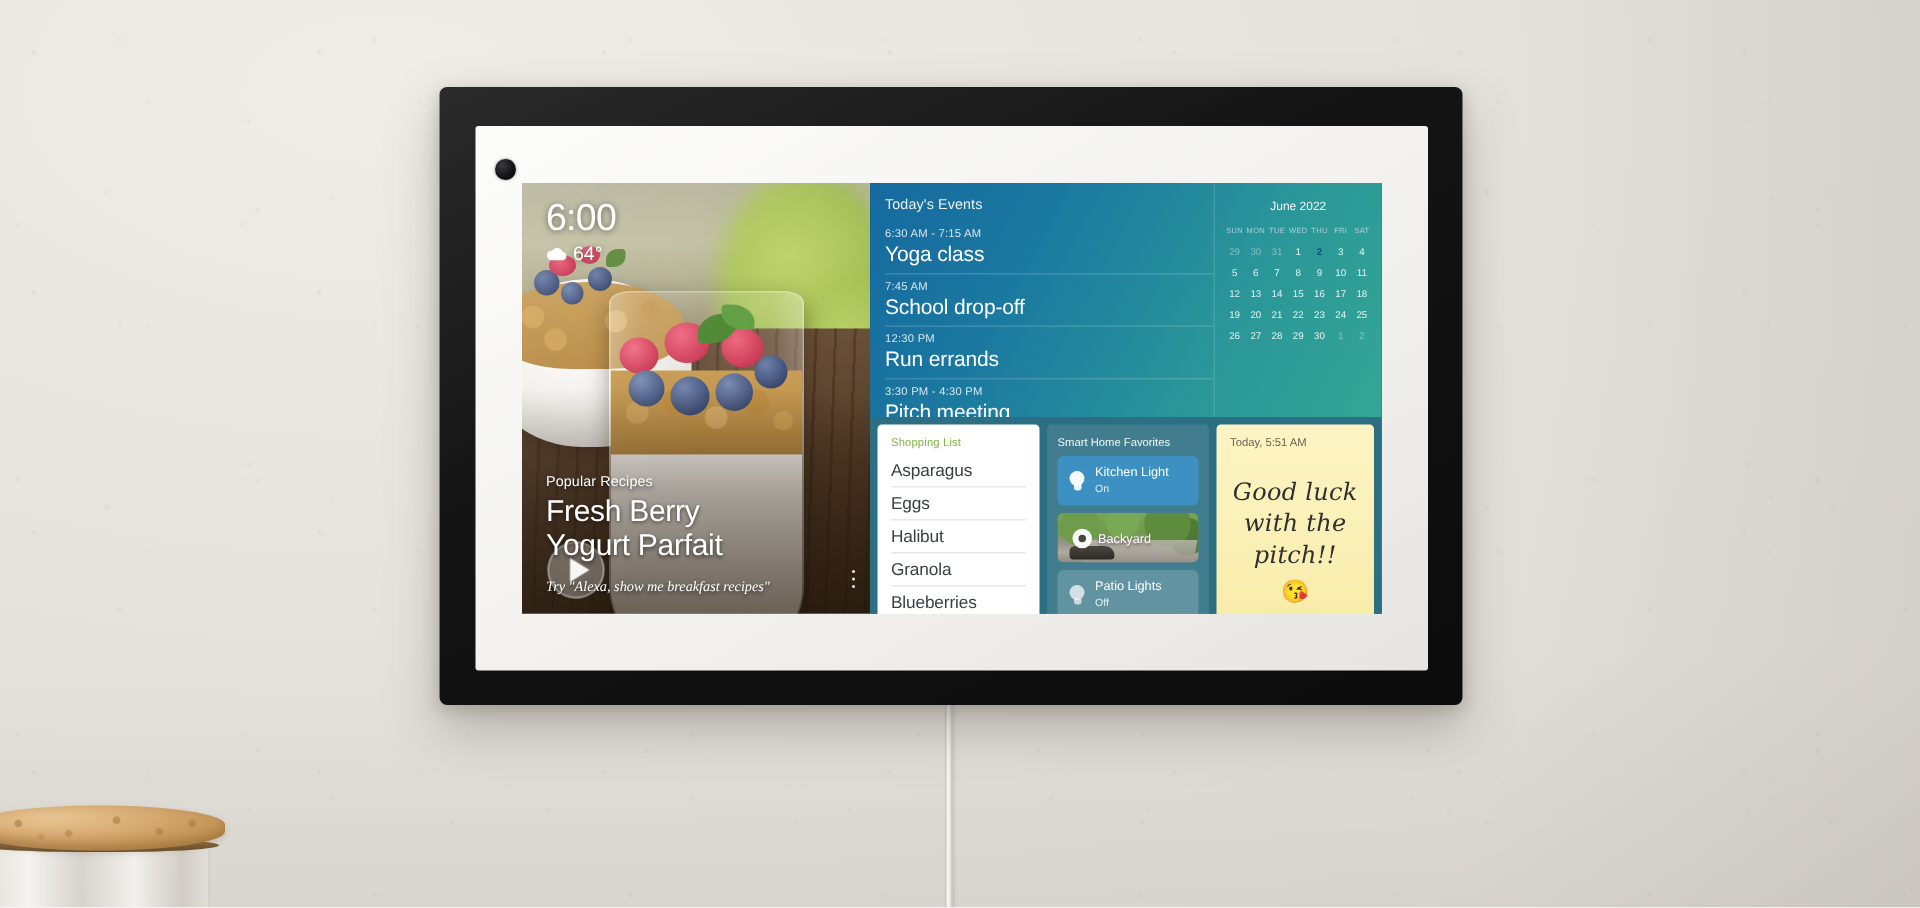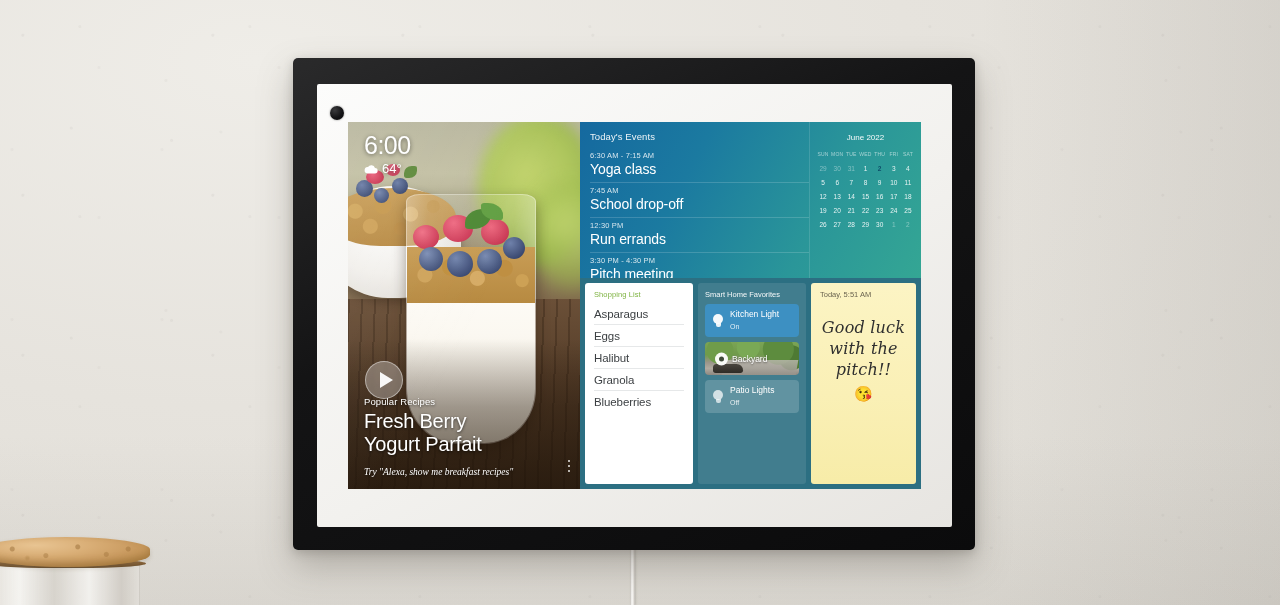--- a/index.html
+++ b/index.html
@@ -87,21 +87,21 @@
   .jar-lid-rim {
     position: absolute; left: 4px; top: 28px; width: 160px; height: 9px;
     border-radius: 50% / 60%;
     background: linear-gradient(to bottom, #8a5c28 0%, #6d4518 55%, #4f3210 100%);
     opacity: .85;
   }
 
   
   .device {
     position: absolute;
-    left: 293px; top: 58px; width: 682px; height: 492px;
+    left: 293px; top: 58px; width: 682px; height: 412px;
     background: linear-gradient(155deg, #2a2a2b 0%, #141415 40%, #0b0b0c 100%);
     border-radius: 5px;
     box-shadow:
       0 16px 34px rgba(90,84,76,.34),
       0 3px 10px rgba(90,84,76,.26);
   }
   .device-inner-bezel {
     position: absolute;
     left: 24px; top: 26px; right: 23px; bottom: 23px;
     background: linear-gradient(150deg, #fcfcfb 0%, #f2f1ee 55%, #e7e5e1 100%);

